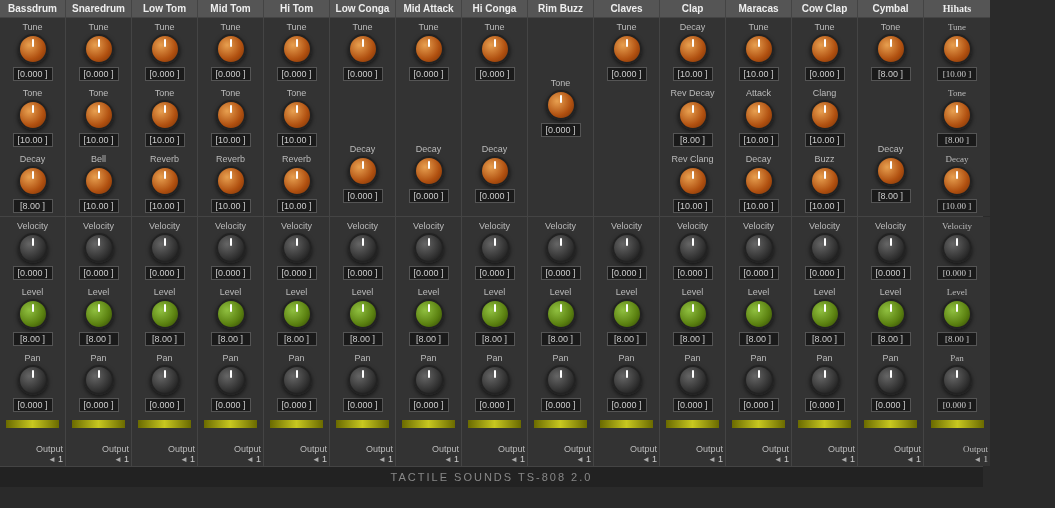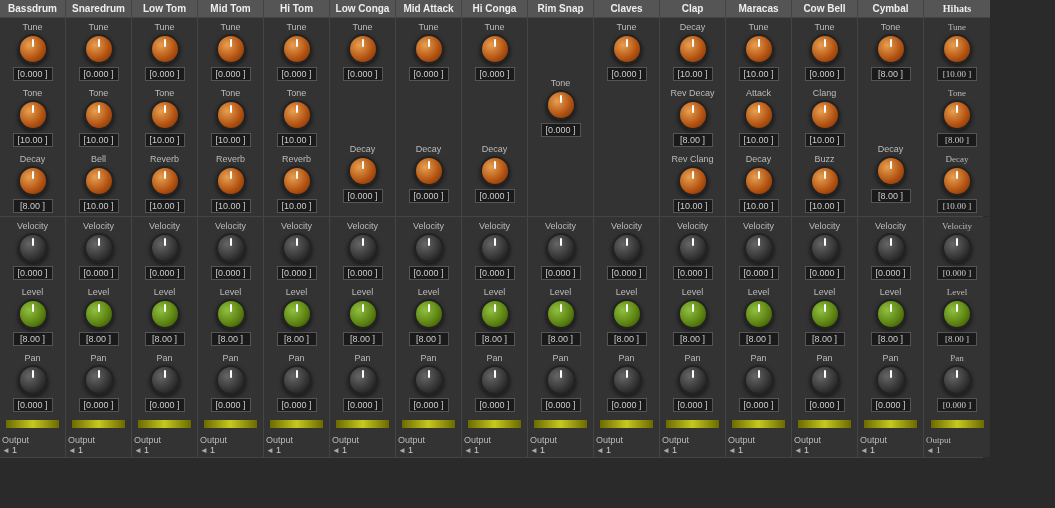--- a/index.html
+++ b/index.html
@@ -102,23 +102,24 @@
       width: 55px;
       height: 10px;
       background: linear-gradient(to right, #6a6a00, #c8c820, #6a6a00);
       border: 1px solid #333;
       margin: 2px auto;
       cursor: pointer;
     }
     .output-section {
       display: flex;
       flex-direction: column;
-      align-items: flex-start;
+      align-items: flex-end;
       width: 100%;
       padding: 2px;
+      margin-top: 9px;
     }
     .output-label {
       font-size: 9px;
       color: #bbb;
     }
     .output-control {
       display: flex;
       align-items: center;
       gap: 2px;
       font-size: 9px;
@@ -276,21 +277,21 @@
         <div class="knob-section">
           <div style="height: 52px;"></div>
         </div>
         <div class="knob-section">
           <div class="knob-label">Decay</div>
           <div class="knob knob-orange"></div>
           <div class="value-box">[0.000 ]</div>
         </div>
       </div>
       <div class="channel">
-        <div class="channel-header">Rim Snap</div>
+        <div class="channel-header">Rim Buzz</div>
         <div class="knob-section">
           <div style="height: 52px;"></div>
         </div>
         <div class="knob-section">
           <div class="knob-label">Tone</div>
           <div class="knob knob-orange"></div>
           <div class="value-box">[0.000 ]</div>
         </div>
         <div class="knob-section">
           <div style="height: 52px;"></div>
@@ -340,21 +341,21 @@
           <div class="knob knob-orange"></div>
           <div class="value-box">[10.00 ]</div>
         </div>
         <div class="knob-section">
           <div class="knob-label">Decay</div>
           <div class="knob knob-orange"></div>
           <div class="value-box">[10.00 ]</div>
         </div>
       </div>
       <div class="channel">
-        <div class="channel-header">Cow Bell</div>
+        <div class="channel-header">Cow Clap</div>
         <div class="knob-section">
           <div class="knob-label">Tune</div>
           <div class="knob knob-orange"></div>
           <div class="value-box">[0.000 ]</div>
         </div>
         <div class="knob-section">
           <div class="knob-label">Clang</div>
           <div class="knob knob-orange"></div>
           <div class="value-box">[10.00 ]</div>
         </div>
@@ -801,13 +802,16 @@
         <div class="output-section">
     <div class="output-label">Output</div>
     <div class="output-control">
       <span class="output-arrow">◄</span>
       <span>1</span>
     </div>
   </div>
       </div>
     </div>
 
+  <div class="footer">
+    <span>TACTILE SOUNDS TS-808 2.0</span>
+  </div>
 </div>
 
 </body></html>

